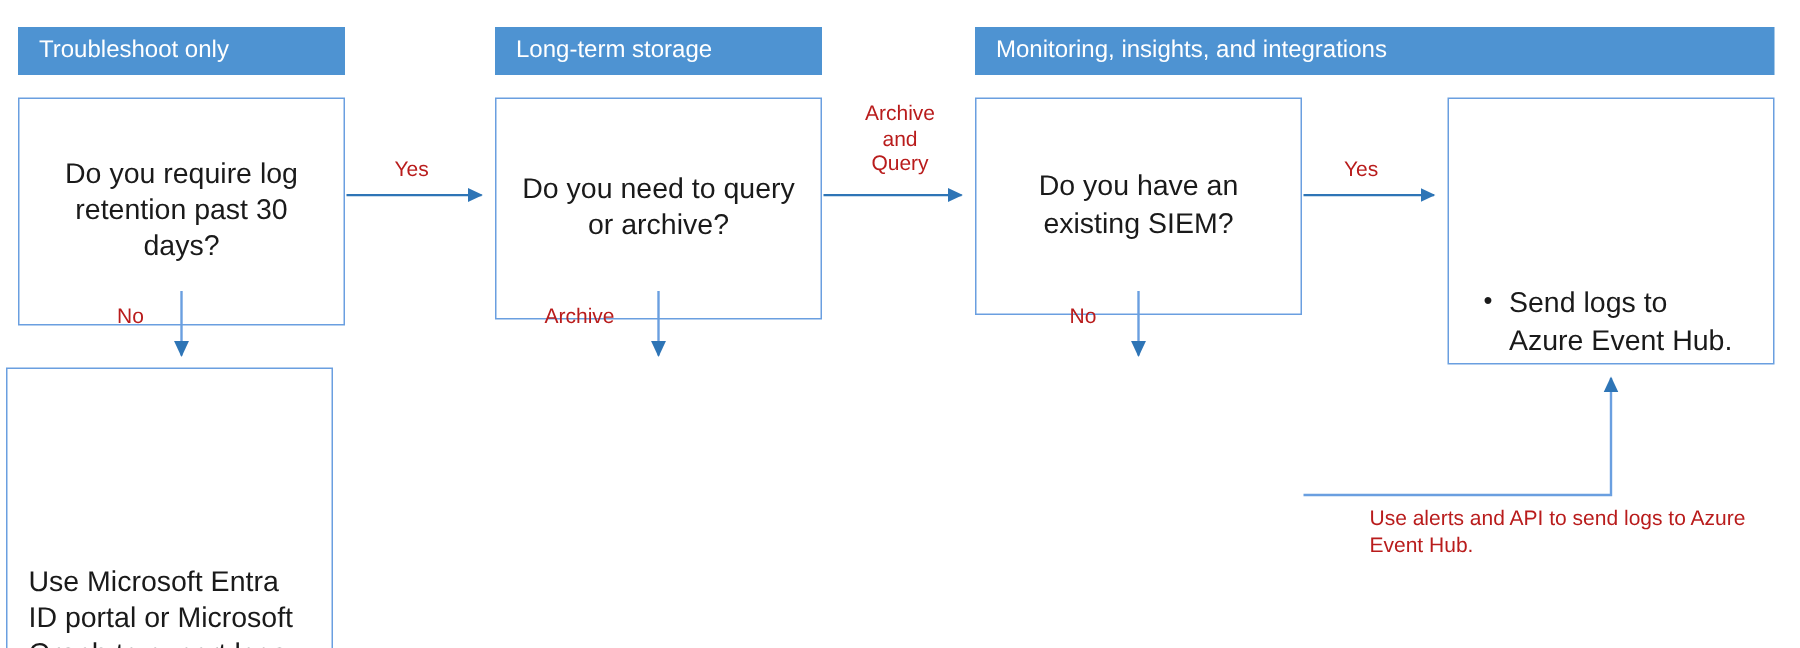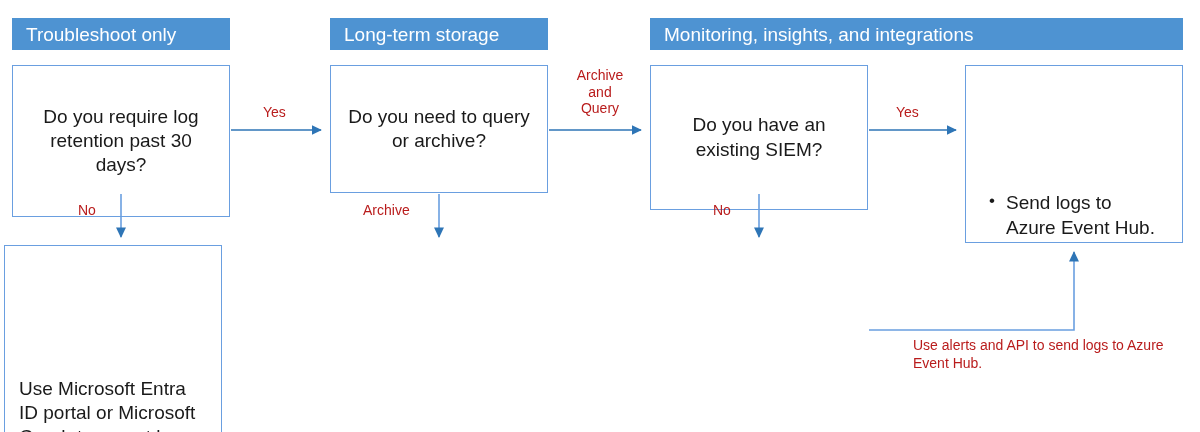--- a/index.html
+++ b/index.html
@@ -15,21 +15,21 @@
     position: relative;
     width: 1200px;
     height: 432px;
     background: #ffffff;
     overflow: hidden;
   }
   .band {
     position: absolute;
     background: #4e93d2;
     color: #ffffff;
-    font-size: 19px;
+    font-size: 16px;
     line-height: 1;
     display: flex;
     align-items: center;
     padding-left: 14px;
     box-sizing: border-box;
     height: 32px;
   }
   .node {
     position: absolute;
     border: 1.4px solid #6a9fe0;
@@ -99,21 +99,21 @@
   </div>
 
   <div class="band" style="left:650px; top:18px; width:533px;">
     <span>Monitoring, insights, and integrations</span>
   </div>
 
   <div class="node center" style="left:12px; top:65px; width:218px; height:152px;justify-content:flex-end;">
     <div class="inner">Do you require log retention past 30 days?</div>
   </div>
 
-  <div class="node center" style="left:330px; top:65px; width:218px; height:128px;">
+  <div class="node center" style="left:330px; top:65px; width:218px; height:148px;">
     <div class="inner">Do you need to query or archive?</div>
   </div>
 
   <div class="node center" style="left:650px; top:65px; width:218px; height:145px;">
     <div class="inner">Do you have an existing SIEM?</div>
   </div>
 
   <div class="node topalign" style="left:965px; top:65px; width:218px; height:178px;">
     <div class="inner">
       <ul class="bullets">

